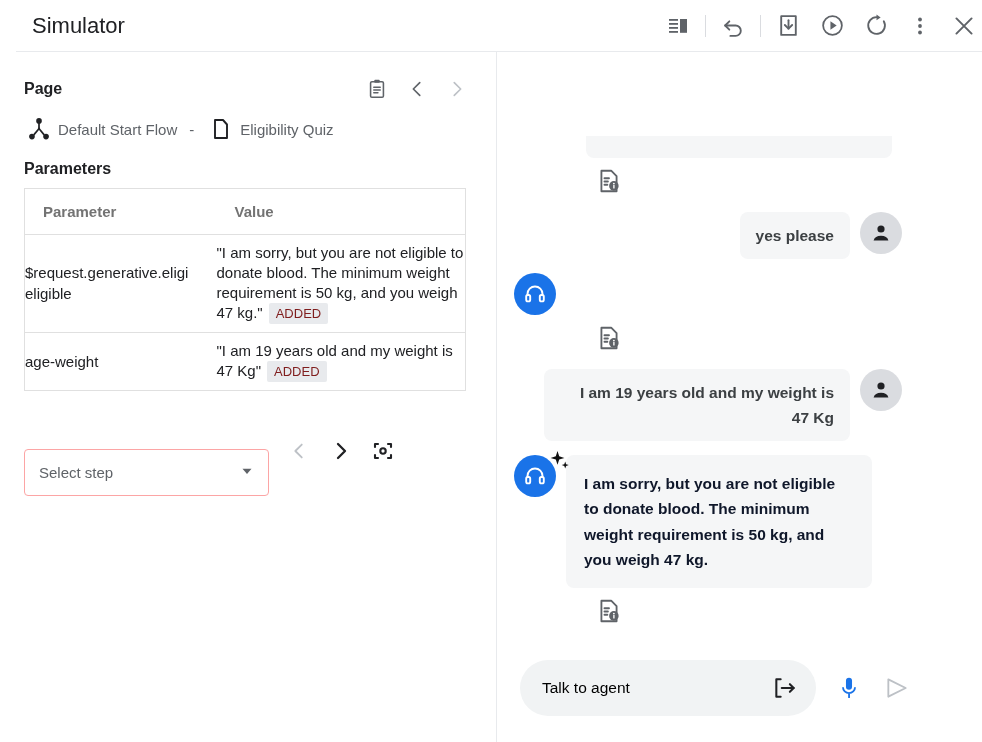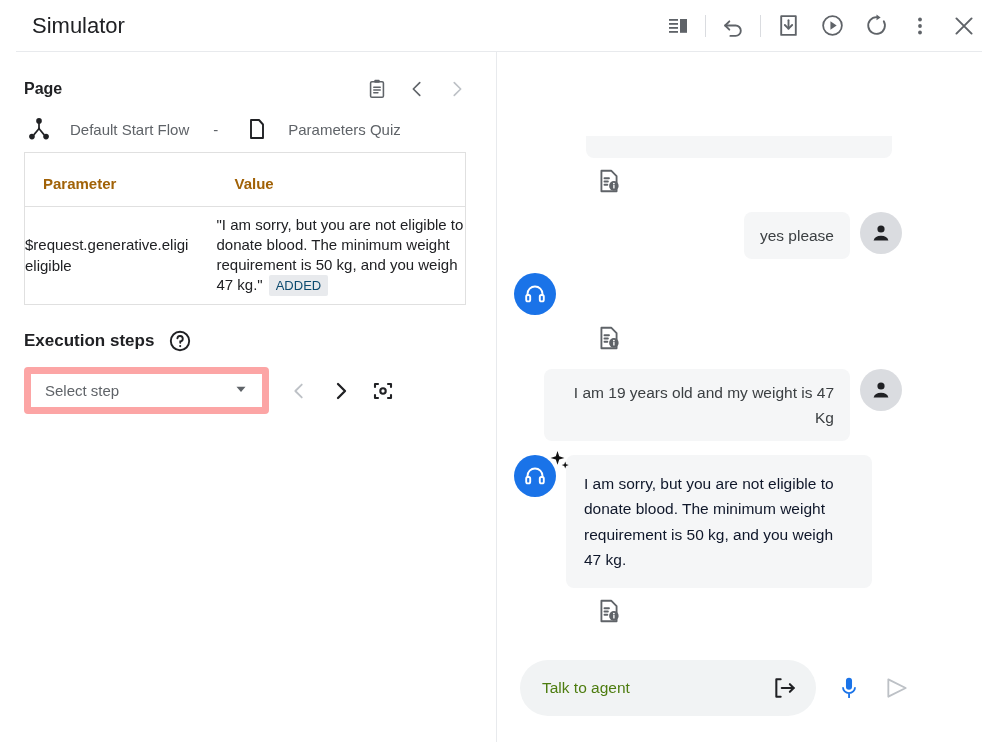--- a/index.html
+++ b/index.html
@@ -51,83 +51,84 @@
   .page-row {
     display: flex; align-items: center;
     padding: 20px 22px 0 24px;
   }
   .page-label { font-size: 16px; font-weight: 700; color: #202124; }
   .page-row-actions { margin-left: auto; display: flex; align-items: center; gap: 6px; }
   .pico { width: 34px; height: 34px; display:flex; align-items:center; justify-content:center; cursor:pointer; color:#5f6368; }
   .pico.disabled { color: #bdc1c6; cursor: default; }
 
   .breadcrumb {
-    display: flex; align-items: center; gap: 16px;
+    display: flex; align-items: center; gap: 4px;
     padding: 10px 24px 0 24px;
   }
   .bc-icon { width: 30px; display: flex; align-items: center; justify-content: center; color: #202124; }
   .bc-text { font-size: 15px; color: #5f6368; }
   .bc-sep { font-size: 15px; color: #5f6368; margin: 0 8px; }
 
   .section-title {
     font-size: 16px; font-weight: 700; color: #202124;
     padding: 18px 24px 0 24px;
   }
 
   .table-wrap { padding: 10px 18px 0 24px; }
   table.params {
     width: 441px; border-collapse: collapse;
     border: 1px solid #e0e0e0;
     table-layout: fixed;
   }
   table.params th {
-    text-align: left; font-size: 15px; font-weight: 700; color: #a16207;
-    padding: 22px 0 14px 18px; border-bottom: 1px solid #e0e0e0;
+    text-align: left; font-size: 15px; font-weight: 700; color: #737373;
+    padding: 14px 0 14px 18px; border-bottom: 1px solid #e0e0e0;
     background: #fff;
   }
   table.params td {
     font-size: 15px; color: #202124; vertical-align: middle;
     border-bottom: 1px solid #e0e0e0;
     padding: 8px 0 8px 0;
   }
   table.params tr:last-child td { border-bottom: none; }
   col.c1 { width: 192px; }
   col.c2 { width: 249px; }
   .cell-param {
     padding-left: 18px; padding-right: 0;
     overflow: visible; white-space: normal; line-height: 1.35; margin-top: 9px;
   }
   .param-name {
     display: block; width: 192px; line-height: 1.35;
   }
   .param-name .ln1 { display:block; white-space: nowrap; overflow: hidden; width: 178px; }
   .cell-value { padding-left: 6px; padding-right: 6px; line-height: 1.33; }
   .badge {
-    display: inline-block; background: #e8eaed; color: #0c4a6e;
+    display: inline-block; background: #e8eaed; color: #7f1d1d;
     font-size: 13px; padding: 2px 7px; border-radius: 2px;
     margin-left: 6px; vertical-align: baseline;
   }
 
   .exec-head {
     display: flex; align-items: center; gap: 14px;
     padding: 24px 24px 0 24px;
   }
   .exec-title { font-size: 17px; font-weight: 700; color: #202124; }
   .help-icon { width: 24px; height: 24px; color: #202124; cursor: pointer; }
 
   .exec-row {
     display: flex; align-items: center;
     padding: 14px 24px 0 24px; gap: 0px;
   }
   .select-step {
     width: 245px; height: 47px;
-    border: 7px solid #fca5a5; border-radius: 4px;
+    border: 1px solid #fca5a5; border-radius: 4px;
     display: flex; align-items: center;
     padding: 0 12px 0 14px; cursor: pointer;
     background: #fff;
+    margin-top: 44px;
   }
   .select-step .sel-text { font-size: 15px; color: #5f6368; }
   .select-step .caret { margin-left: auto; color: #5f6368; }
   .step-nav { display: flex; align-items: center; margin-left: 10px; gap: 2px; }
   .snav { width: 40px; height: 40px; display:flex; align-items:center; justify-content:center; cursor: pointer; color:#202124; }
   .snav.disabled { color: #bdc1c6; cursor: default; }
 
   
   .env-header {
     position: relative;
@@ -137,20 +138,21 @@
   .env-lines { display: inline-block; position: relative; z-index: 2; background: #fff; padding: 0 8px; }
   .env-lines div { font-size: 15px; color: #5f6368; line-height: 20px; }
   .env-rule {
     position: absolute; left: 26px; right: 16px; top: 52px;
     height: 1px; background: #e0e0e0; z-index: 1;
   }
 
   .chat-scroll {
     position: absolute; left: 0; top: 84px; width: 432px; height: 560px;
     overflow: hidden;
+    font-weight: bold;
   }
   .chat-inner { padding: 0 28px 0 16px; }
 
   .msg-row { display: flex; align-items: flex-start; margin-top: 14px; }
   .msg-row.user { justify-content: flex-end; }
   .avatar {
     width: 42px; height: 42px; border-radius: 50%;
     display: flex; align-items: center; justify-content: center;
     flex: 0 0 42px;
   }
@@ -177,21 +179,21 @@
 
   
   .composer {
     position: absolute; left: 0; bottom: 0; width: 484px; height: 92px;
     display: flex; align-items: center; padding: 0 22px 16px 22px;
   }
   .talk-box {
     width: 296px; height: 56px; border-radius: 28px; background: #f1f3f4;
     display: flex; align-items: center; padding: 0 18px 0 22px;
   }
-  .talk-placeholder { font-size: 15.5px; color: #4d7c0f; }
+  .talk-placeholder { font-size: 15.5px; color: #000000; }
   .enter-icon { margin-left: auto; color: #202124; cursor: pointer; display:flex; }
   .mic-btn { margin-left: 20px; color: #1a73e8; cursor: pointer; display:flex; }
   .send-btn { margin-left: 22px; color: #bdc1c6; cursor: pointer; display:flex; }
 </style>
 </head>
 <body>
 
 <div class="app">
 
   <div class="topbar">
@@ -291,23 +293,24 @@
           <path d="M12.1 10.6 L17.4 16.9 l-1.2 1.0 L10.9 11.6 z"></path>
         </svg>
       </span>
       <span class="bc-text">Default Start Flow</span>
       <span class="bc-sep">-</span>
       <span class="bc-icon">
         <svg width="24" height="24" viewBox="0 0 24 24" fill="none" stroke="#202124" stroke-width="1.9" stroke-linejoin="round">
           <path d="M6 3 H14 L18 7.5 V21 H6 Z"></path>
         </svg>
       </span>
-      <span class="bc-text">Parameters Quiz</span>
-    </div>
-
+      <span class="bc-text">Eligibility Quiz</span>
+    </div>
+
+    <div class="section-title">Parameters</div>
 
     <div class="table-wrap">
       <table class="params">
         <colgroup>
             <col class="c1">
             <col class="c2">
           </colgroup>
         <thead>
           <tr>
             <th>Parameter</th>
@@ -319,34 +322,34 @@
             <td class="cell-param">
               <span class="param-name">
                 <span class="ln1">$request.generative.eligi</span>
                 <span>eligible</span>
               </span>
             </td>
             <td class="cell-value">
               <span>"I am sorry, but you are not eligible to donate blood. The minimum weight requirement is 50 kg, and you weigh 47 kg."</span><span class="badge">ADDED</span>
             </td>
           </tr>
+          <tr>
+            <td class="cell-param">
+              <span class="param-name">
+                <span class="ln1">age-weight</span>
+              </span>
+            </td>
+            <td class="cell-value">
+              <span>"I am 19 years old and my weight is 47 Kg"</span><span class="badge">ADDED</span>
+            </td>
+          </tr>
         </tbody>
       </table>
     </div>
 
-    <div class="exec-head">
-      <div class="exec-title">Execution steps</div>
-      <div class="help-icon">
-        <svg width="24" height="24" viewBox="0 0 24 24" fill="none" stroke="#202124" stroke-width="1.9">
-          <circle cx="12" cy="12" r="9.2"></circle>
-          <path d="M9.4 9.3 a2.7 2.7 0 1 1 2.9 3.1 v1.4" stroke-linecap="round"></path>
-          <circle cx="12.2" cy="17.1" r="1.05" fill="#202124" stroke="none"></circle>
-        </svg>
-      </div>
-    </div>
 
     <div class="exec-row">
       <div class="select-step">
         <span class="sel-text">Select step</span>
         <span class="caret">
           <svg width="18" height="18" viewBox="0 0 24 24">
               <path d="M6 9 L12 16 L18 9 Z" fill="#5f6368"></path>
             </svg>
         </span>
       </div>

